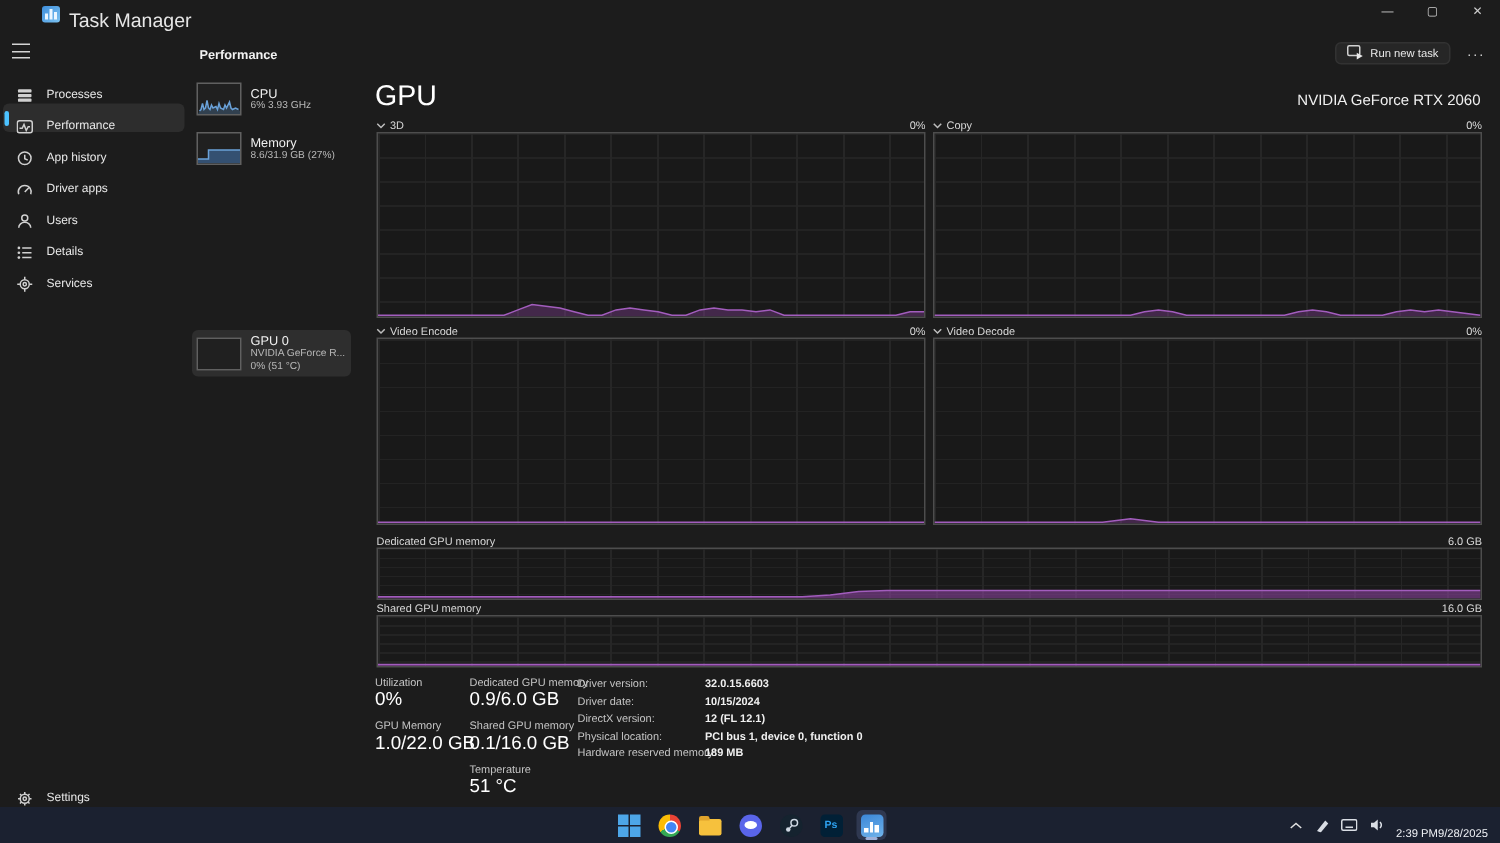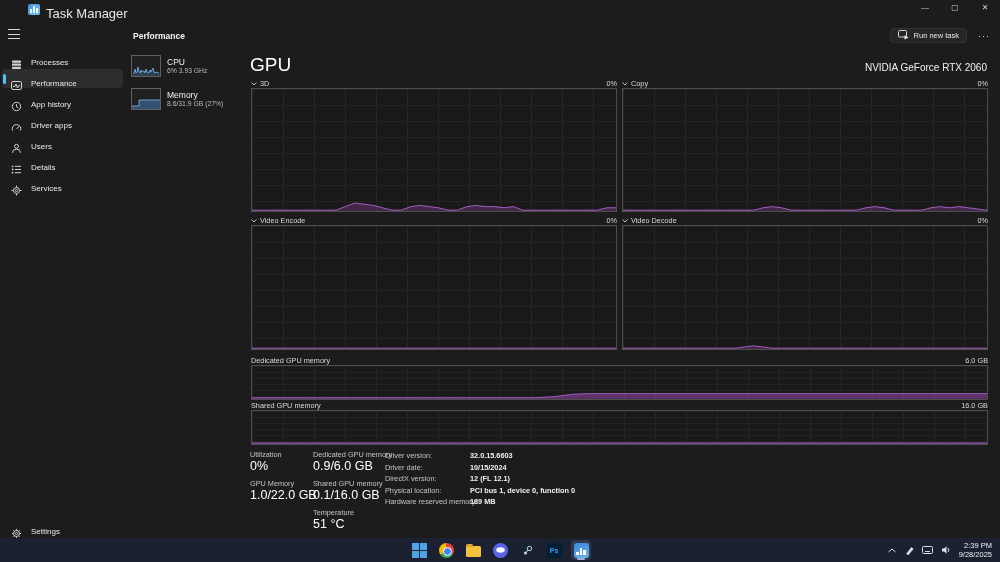--- a/index.html
+++ b/index.html
@@ -228,20 +228,28 @@
       </span>
     <div class="pi-text">
         <div class="pi-title">Memory</div>
         <div class="pi-sub">8.6/31.9 GB (27%)</div>
       </div>
   </div>
 
 
 
 
+  <div class="perf-item selected" style="top:220px">
+    <span class="thumb"></span>
+    <div class="pi-text">
+        <div class="pi-title">GPU 0</div>
+        <div class="pi-sub">NVIDIA GeForce R...</div>
+        <div class="pi-sub">0% (51 °C)</div>
+      </div>
+  </div>
 
   <div class="gpu-title">GPU</div>
   <div class="gpu-device">NVIDIA GeForce RTX 2060</div>
 
   <div class="chart-head" style="left:251px;top:79px;width:366px">
     <span class="chev"><svg width="6" height="4">
           <polyline points="0.5,0.5 3,3 5.5,0.5" stroke="#bdbdbd" fill="none"></polyline>
         </svg></span>
     <span>3D</span>
     <span class="pct">0%</span>
@@ -402,18 +410,18 @@
           <rect x="0.5" y="0.5" width="10" height="7" rx="1" fill="none" stroke="#d9dde4"></rect>
           <line x1="3" y1="5.5" x2="8" y2="5.5" stroke="#d9dde4"></line>
         </svg>
       </button>
     <button class="tray-btn">
         <svg width="10" height="10">
           <path d="M1,3.5 h2 l2.5,-2.2 v7.4 l-2.5,-2.2 h-2 z" fill="#d9dde4"></path>
           <path d="M7,3 a3,3 0 0 1 0,4" stroke="#d9dde4" fill="none"></path>
         </svg>
       </button>
-    <button class="tray-btn clock" style="flex-direction:column;align-items:flex-end">
+    <button class="tray-btn clock" style="flex-direction:row;align-items:flex-end">
       <span>2:39 PM</span>
       <span>9/28/2025</span>
     </button>
   </div>
 </div>
 
 </body></html>

